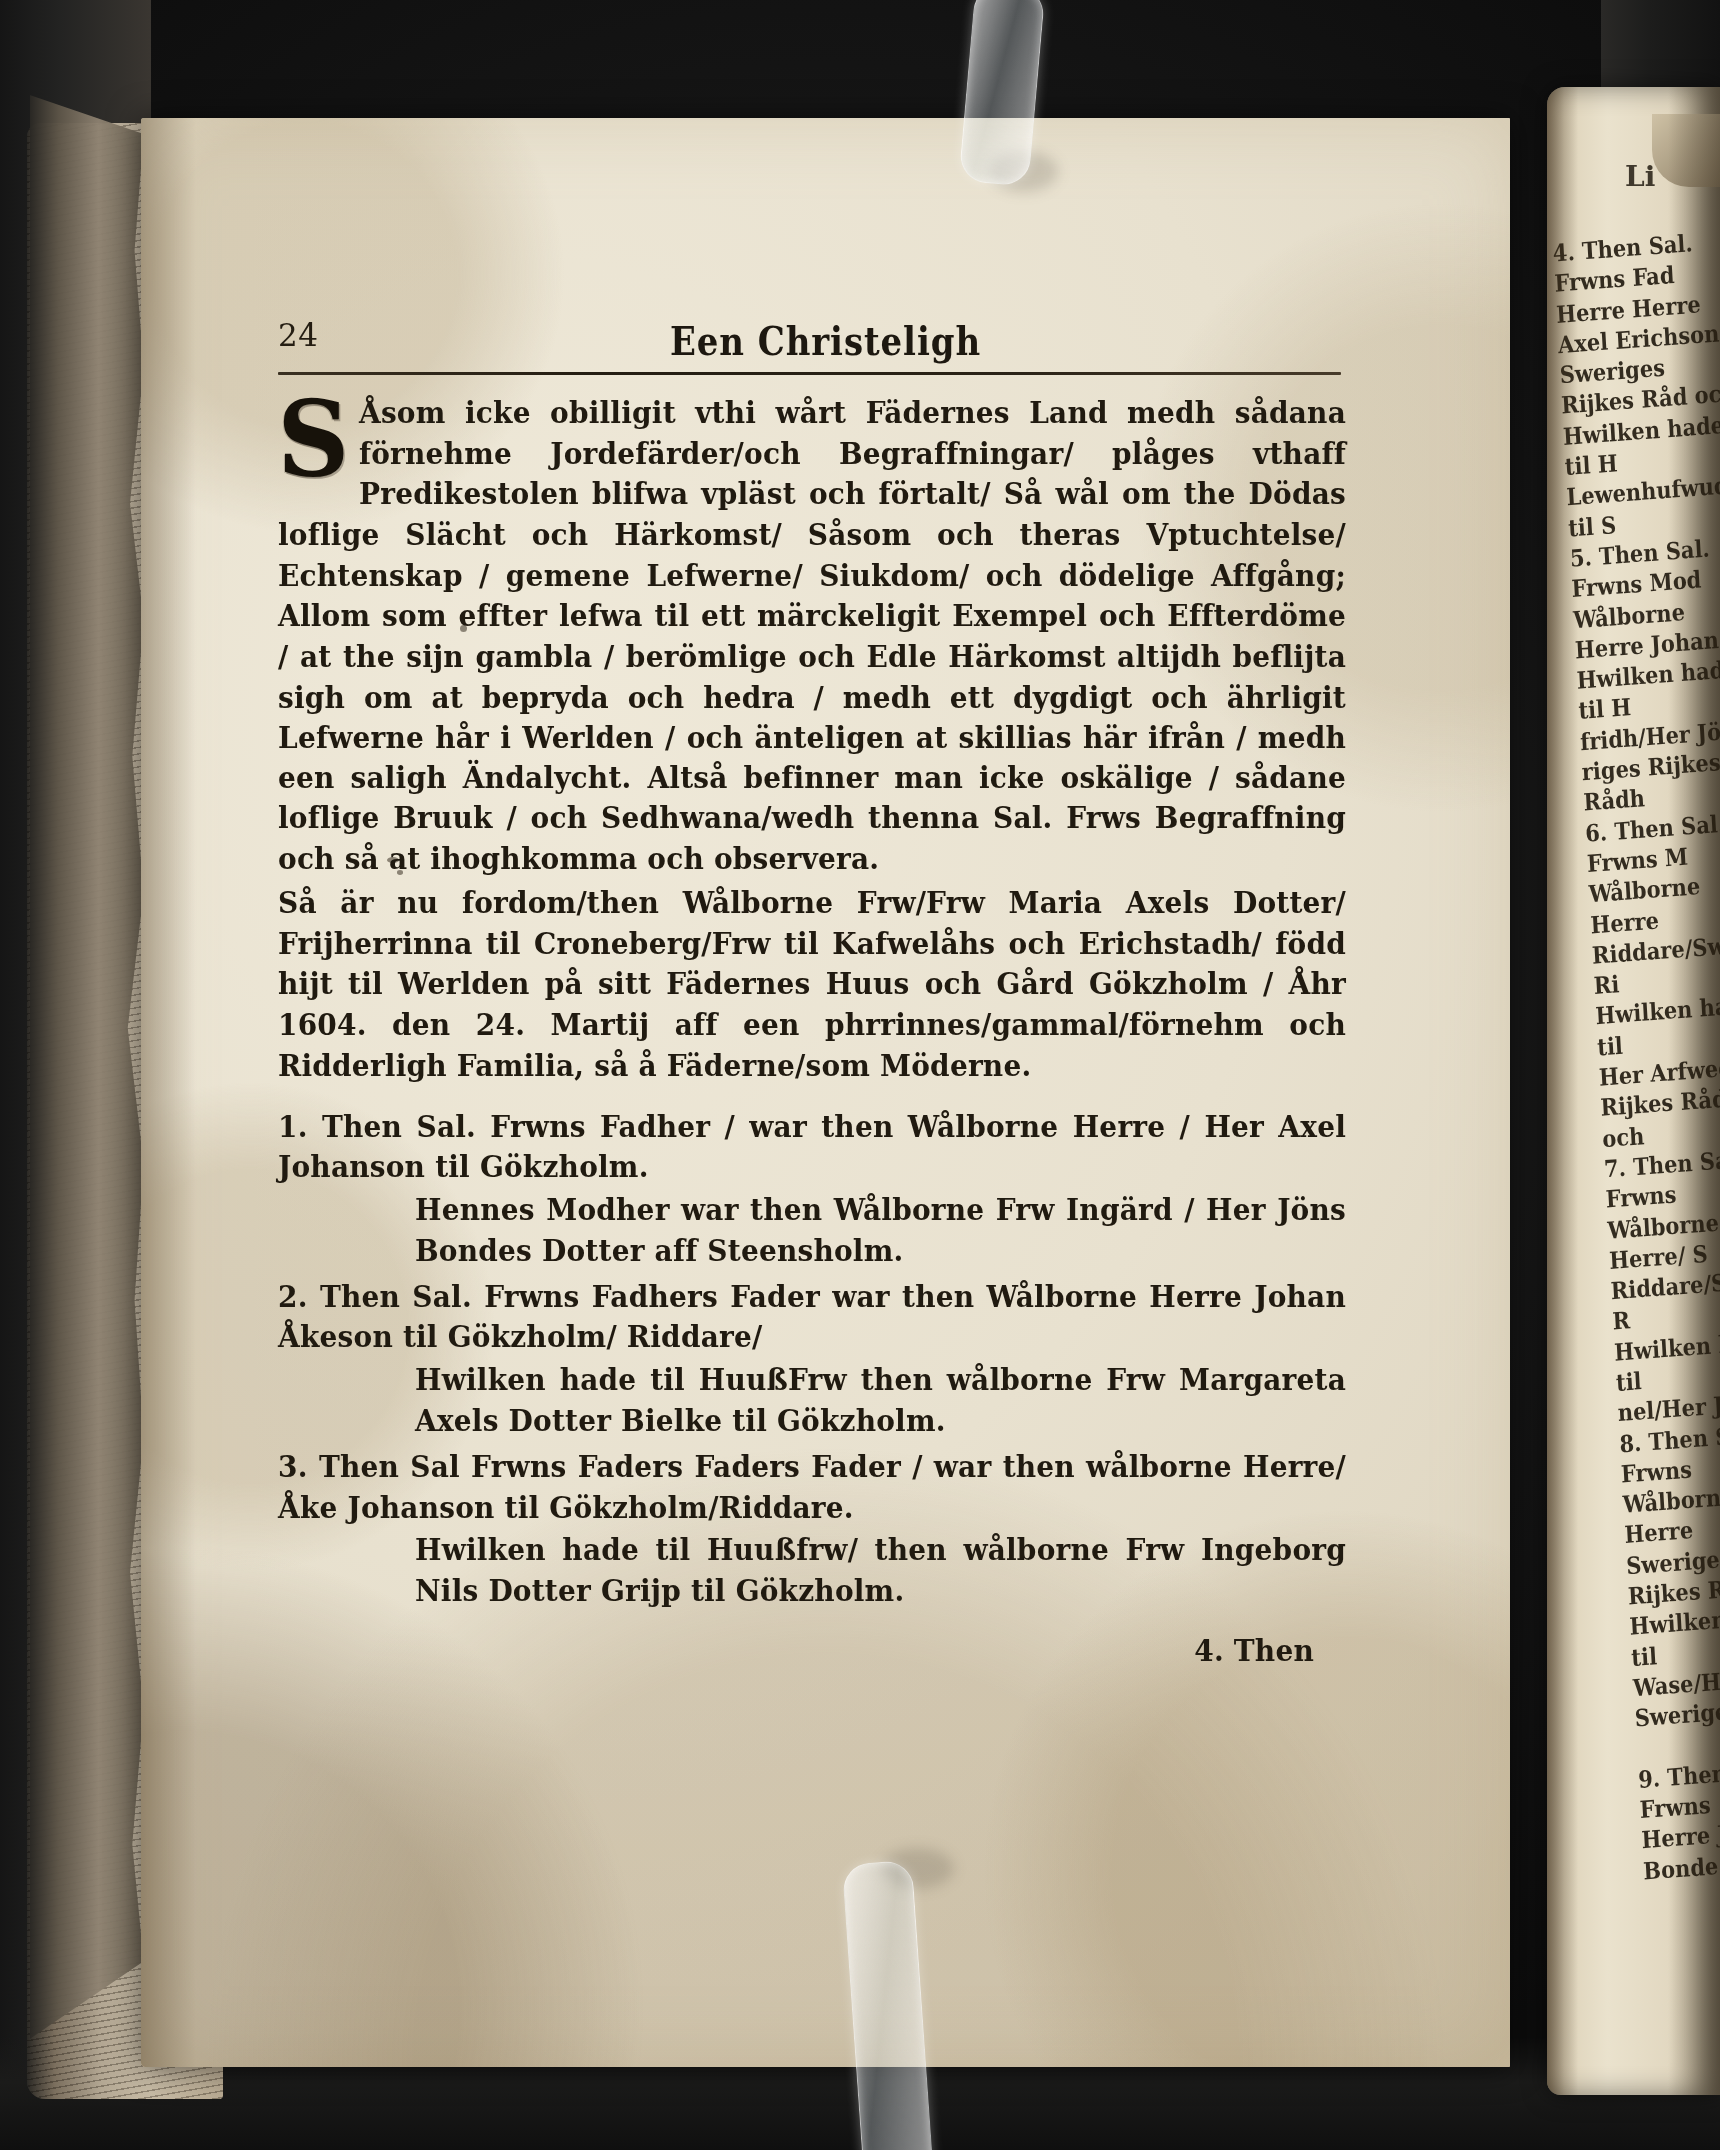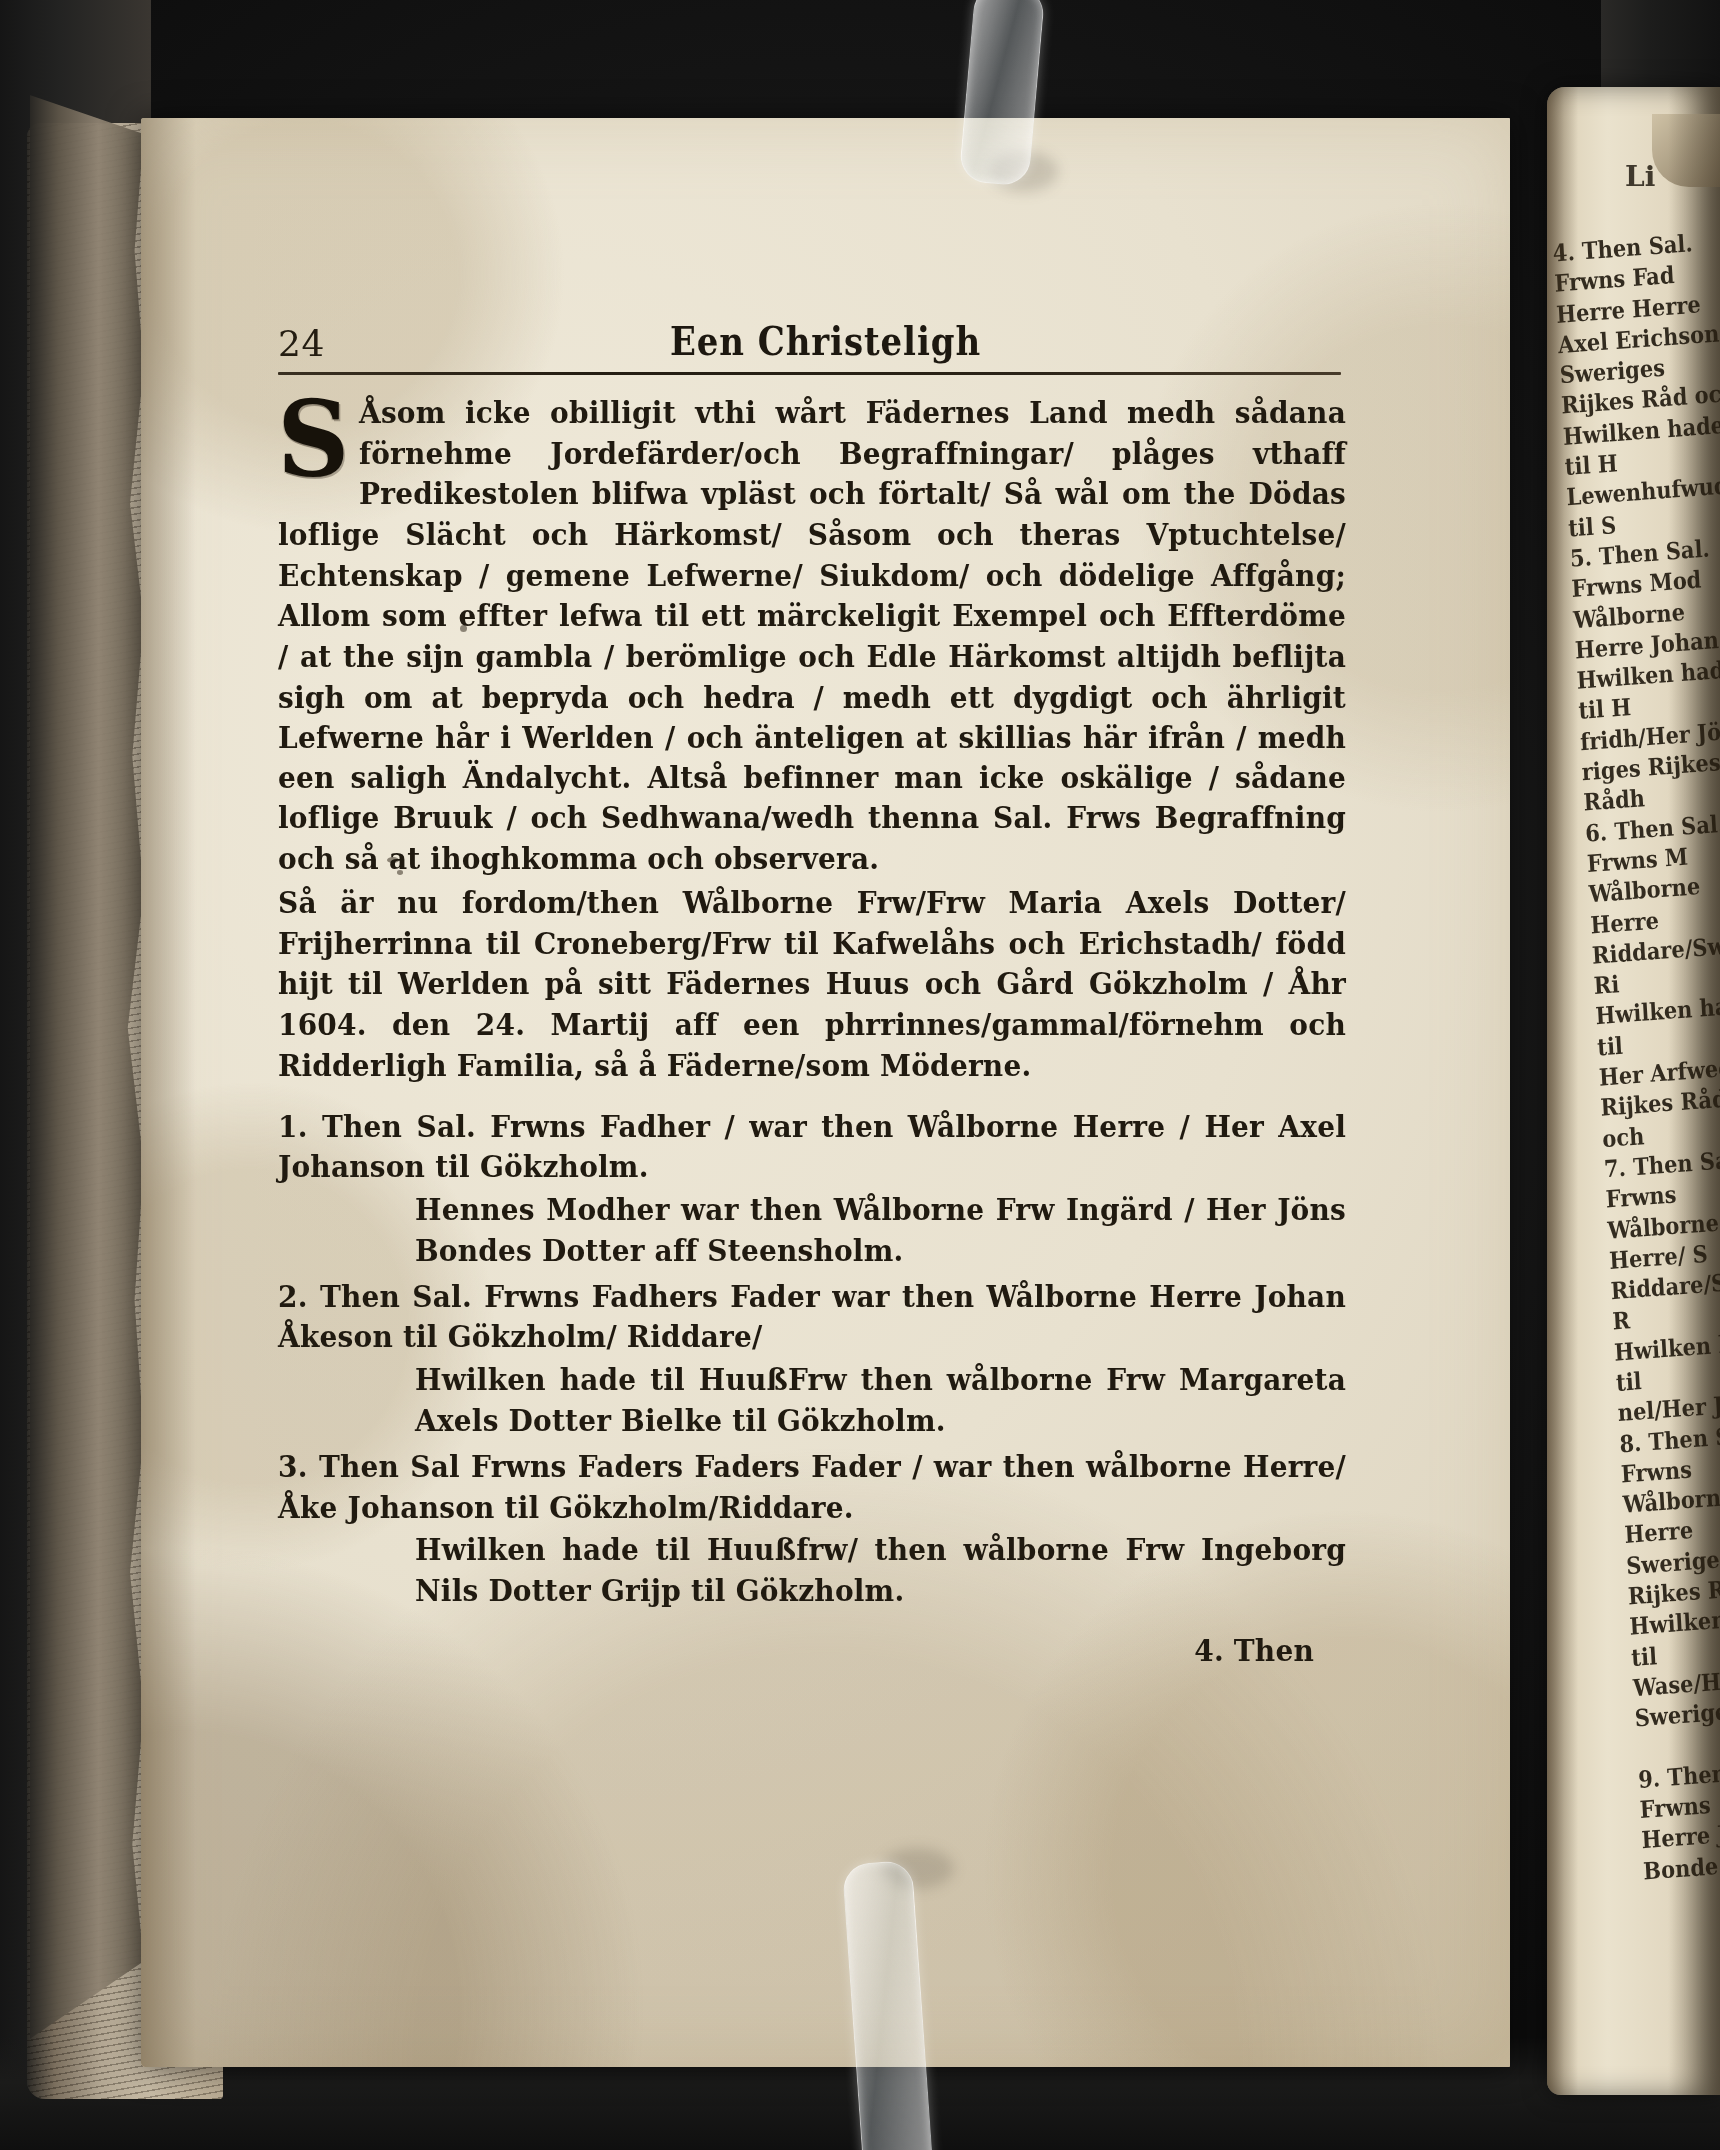--- a/index.html
+++ b/index.html
@@ -131,25 +131,25 @@
 
   
   .head-row {
     display:flex;
     align-items:flex-end;
     position:relative;
     height: 50px;
   }
   .folio {
     font-family: "DejaVu Serif", serif;
-    font-size: 36px;
+    font-size: 31px;
     color:#241d12;
     letter-spacing: 0.5px;
     position:absolute;
-    left: 0; bottom: 0; text-align: right;
+    left: 0; bottom: 11px; text-align: right;
   }
   .running-title {
     width: 100%;
     text-align:center;
     font-family: "DejaVu Serif", serif;
     font-weight: 700;
     font-size: 34px;
     color:#1d1810;
     letter-spacing: 0.9px;
     transform: scaleY(1.16);

